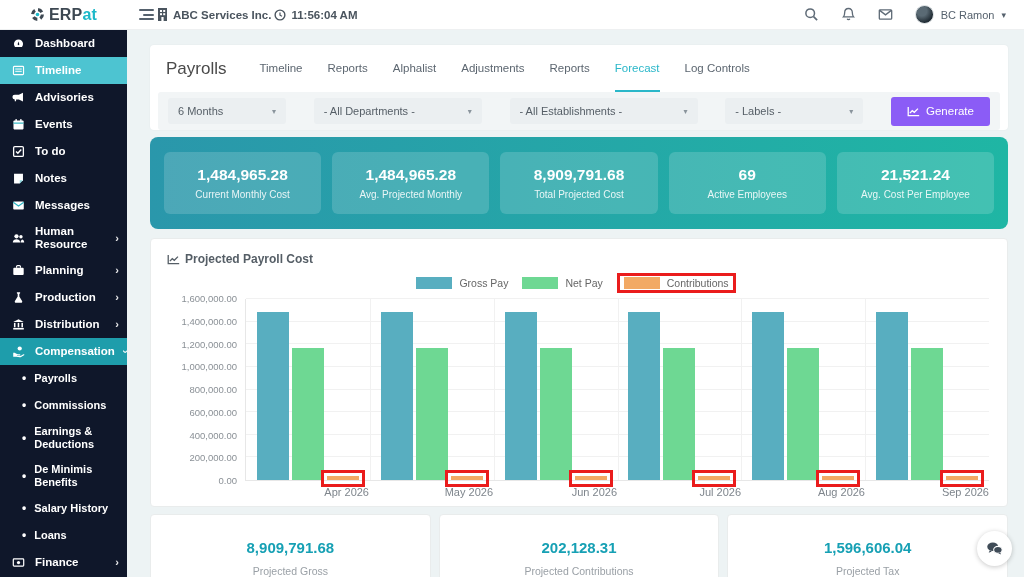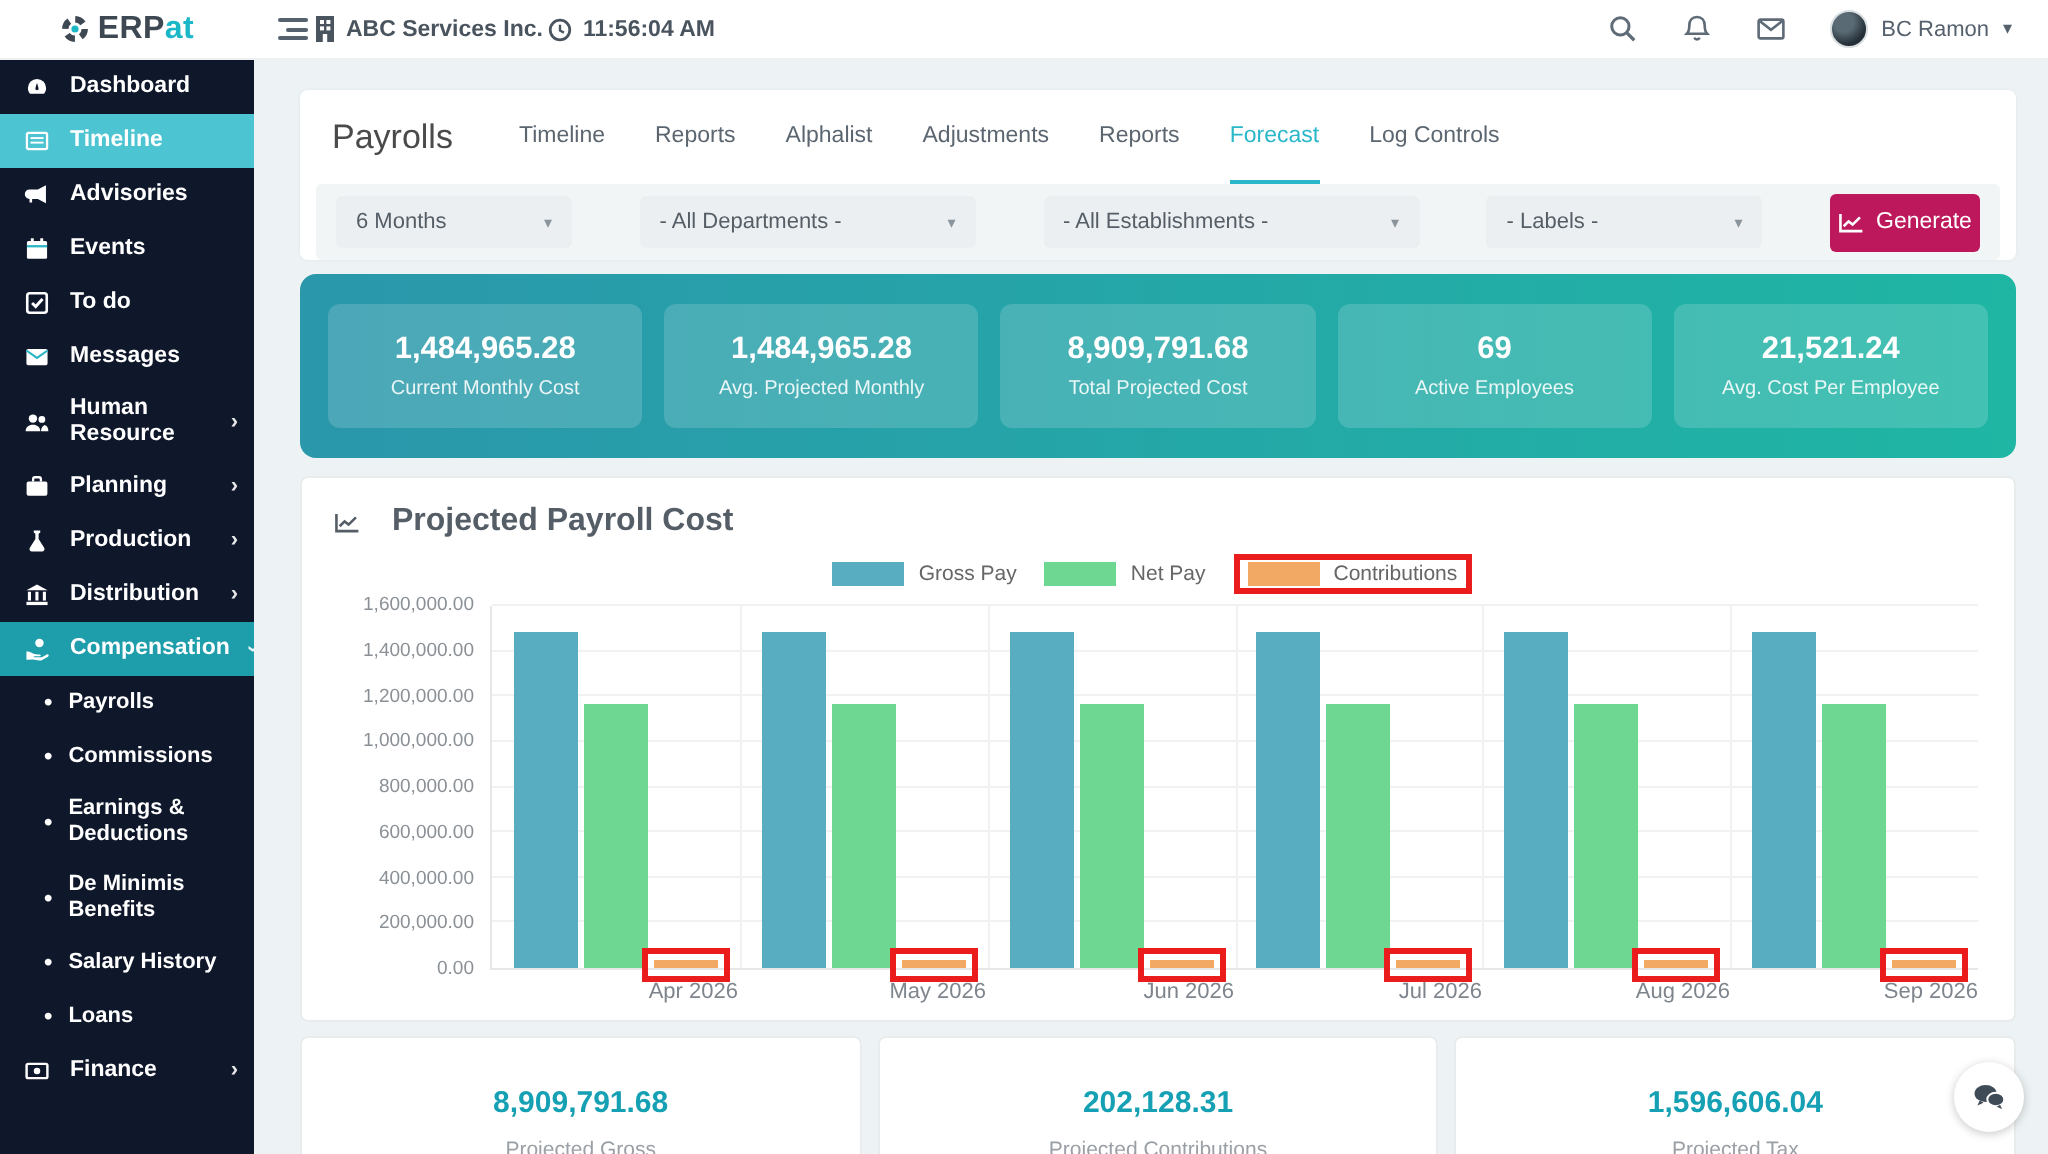--- a/index.html
+++ b/index.html
@@ -47,36 +47,36 @@
   .tab { font-size:11.5px; color:#5c6670; height:100%; display:flex; align-items:center;
     border-bottom:2px solid transparent; cursor:pointer; }
   .tab.active { color:#2ab7c9; border-bottom-color:#2ab7c9; }
 
   .filterbar { margin:0 8px 7px 8px; height:38px; background:#f2f5f6; border-radius:3px;
     display:flex; align-items:center; justify-content:space-between; padding:0 10px; }
   .select { background:#ebeff1; border-radius:3px; height:26px; display:flex; align-items:center;
     justify-content:space-between; padding:0 10px; font-size:11px; color:#555e66; cursor:pointer; }
   .select .caret { color:#8a949c; font-size:8px; margin-left:18px;}
   .sel-period { width:118px; } .sel-dept { width:168px; } .sel-estab { width:188px; } .sel-labels { width:138px; }
-  .gen-btn { background:#be185d; color:#fff; border:none; border-radius:3px; height:29px; padding:0 4px;
+  .gen-btn { background:#8b5cf6; color:#fff; border:none; border-radius:3px; height:29px; padding:0 16px;
     font-size:11.5px; display:flex; align-items:center; gap:6px; cursor:pointer;
     font-family:"Liberation Sans",sans-serif;}
 
   .statsband { margin:6px 16px 0 23px; height:92px; border-radius:8px;
     background:linear-gradient(90deg,#2a97ab,#1fb6a4);
     display:flex; align-items:center; gap:11px; padding:0 14px; }
   .statcard { flex:1; height:62px; background:rgba(255,255,255,.16); border-radius:6px;
     display:flex; flex-direction:column; align-items:center; justify-content:center; gap:5px; }
   .stat-value { color:#fff; font-size:15.5px; font-weight:bold; }
   .stat-label { color:rgba(255,255,255,.88); font-size:10px; }
 
   
   .chartcard { margin:9px 16px 0 23px; background:#fff; border:1px solid #e9ecec; border-radius:4px;
     padding:13px 14px 8px 8px; }
-  .chart-title { display:flex; align-items:center; gap:16px; font-size:16px; font-weight:bold;
+  .chart-title { display:flex; align-items:center; gap:5px; font-size:12px; font-weight:bold;
     color:#555e66; padding-left:8px; }
   .legend { display:flex; justify-content:center; align-items:center; gap:14px; margin:7px 0 6px 0; height:20px;}
   .legend-item { display:flex; align-items:center; gap:7px; font-size:10.5px; color:#666; cursor:pointer;}
   .legend-item.highlighted { border:3px solid #ea1c1c; padding:1px 4px; }
   .swatch { width:36px; height:12px; display:inline-block; }
   .chart-area { display:flex; }
   .y-axis { position:relative; width:86px; height:182px; flex:0 0 86px; }
   .ytick { position:absolute; right:8px; font-size:9.5px; color:#8a9096; }
   .plot { position:relative; flex:1; height:182px; border-left:1px solid #e7e7e7; border-bottom:1px solid #e7e7e7; margin-right:4px;}
   .gridline { position:absolute; left:0; right:0; height:1px; background:#f1f1f1; }
@@ -196,20 +196,29 @@
     <span class="s-label">Events</span>
   </div>
   <div class="s-item">
     <span class="s-icon">
         <svg width="13" height="13" viewBox="0 0 16 16">
           <rect x="2" y="2" width="12" height="12" rx="1.5" fill="none" stroke="#fff" stroke-width="1.6"></rect>
           <path d="m5 8 2.2 2.2L11.4 5.6" fill="none" stroke="#fff" stroke-width="1.8"></path>
         </svg>
       </span>
     <span class="s-label">To do</span>
+  </div>
+  <div class="s-item">
+    <span class="s-icon">
+        <svg width="13" height="13" viewBox="0 0 16 16">
+          <path fill="#fff" d="M2.5 2h11v8l-4 4h-7z"></path>
+          <path fill="#2ab5c3" d="M9.5 14v-4h4z" opacity=".55"></path>
+        </svg>
+      </span>
+    <span class="s-label">Notes</span>
   </div>
   <div class="s-item">
     <span class="s-icon">
         <svg width="13" height="13" viewBox="0 0 16 16">
           <rect x="1.5" y="3" width="13" height="10" rx="1" fill="#fff"></rect>
           <path d="m1.5 4 6.5 4.6L14.5 4" fill="none" stroke="#2ab5c3" stroke-width="1.3"></path>
         </svg>
       </span>
     <span class="s-label">Messages</span>
   </div>

